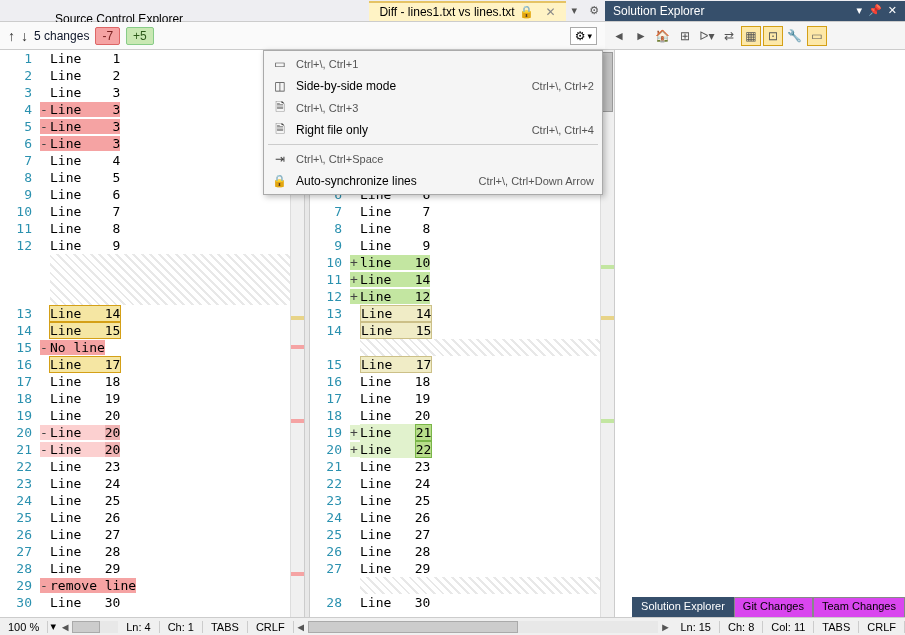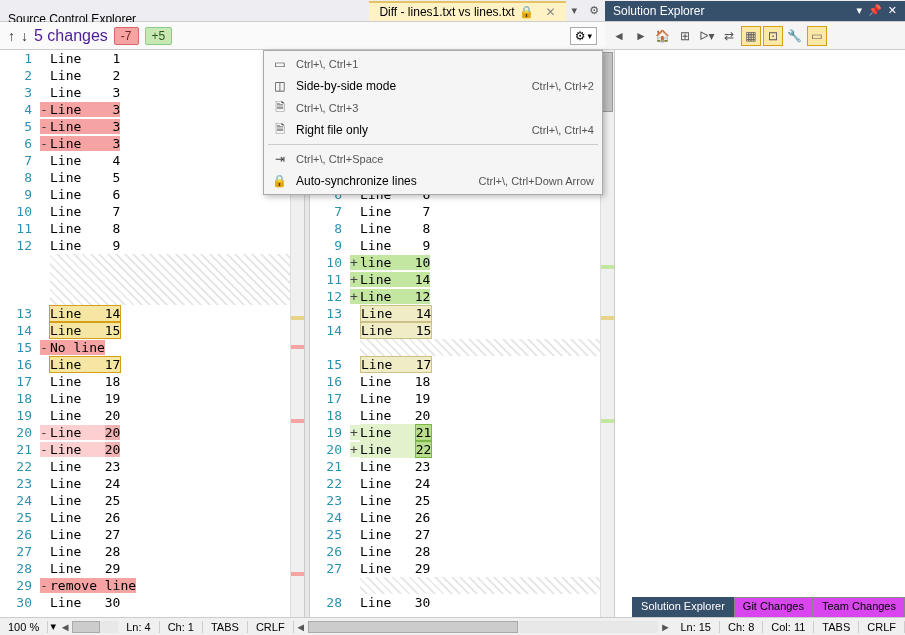--- a/index.html
+++ b/index.html
@@ -1,31 +1,31 @@
 <!DOCTYPE html>
 <html><head>
 <meta charset="utf-8">
 <style>
 * { box-sizing: border-box; margin: 0; padding: 0; }
 body { font-family: "Segoe UI", Tahoma, sans-serif; font-size: 12px; background: #fff; width: 905px; height: 635px; overflow: hidden; position: relative; }
 
 .titlebar { display: flex; height: 22px; background: #eeeef2; border-bottom: 1px solid #ccc; }
 .titlebar .tab { padding: 2px 10px; display: flex; align-items: center; gap: 5px; }
 .titlebar .tab.active { background: #fff3c5; border-top: 2px solid #e5c365; }
-.titlebar .left-title { flex: 1; padding: 12px 8px; }
+.titlebar .left-title { flex: 1; padding: 12px 8px; margin-left: 47px; }
 .titlebar .right-group { display: flex; align-items: center; }
 .close-x { color: #888; cursor: pointer; margin-left:6px; }
 .pin-icon, .dropdown-arrow, .gear-small { font-size: 11px; color: #555; }
 
 .solexp-title { background: #364f6b; color:#fff; padding:3px 8px; width:300px; display:flex; align-items:center; justify-content:space-between; }
 .solexp-title .winbtns { display:flex; gap:6px; font-size:11px; }
 
 .toolbar { display:flex; height:28px; align-items:center; padding:0 8px; border-bottom:1px solid #ccc; background:#fafafa; gap:6px; }
 .toolbar .nav-arrow { font-size:14px; color:#333; cursor:pointer; }
-.toolbar .changes { font-size:16px; color:#4c1d95; }
+.toolbar .changes { font-size:12px; color:#0f172a; }
 .badge { padding:1px 6px; border-radius:2px; font-size:12px; }
 .badge.minus { background:#f5a3a3; color:#7a2020; border:1px solid #d66; }
 .badge.plus { background:#c9e8b3; color:#2d5a1a; border:1px solid #8c8; }
 .toolbar .spacer { flex:1; }
 .gear-btn { border:1px solid #aaa; padding:1px 4px; background:#fff; display:flex; align-items:center; gap:2px; cursor:pointer; }
 
 .solexp-toolbar { height:28px; border-bottom:1px solid #ccc; background:#f5f5f5; display:flex; align-items:center; padding:0 4px; gap:2px; }
 .solexp-toolbar .tbtn { width:20px; height:20px; display:flex; align-items:center; justify-content:center; font-size:12px; color:#555; cursor:pointer; }
 .solexp-toolbar .tbtn.active { background:#fde8a8; border:1px solid #d4a017; }
 

